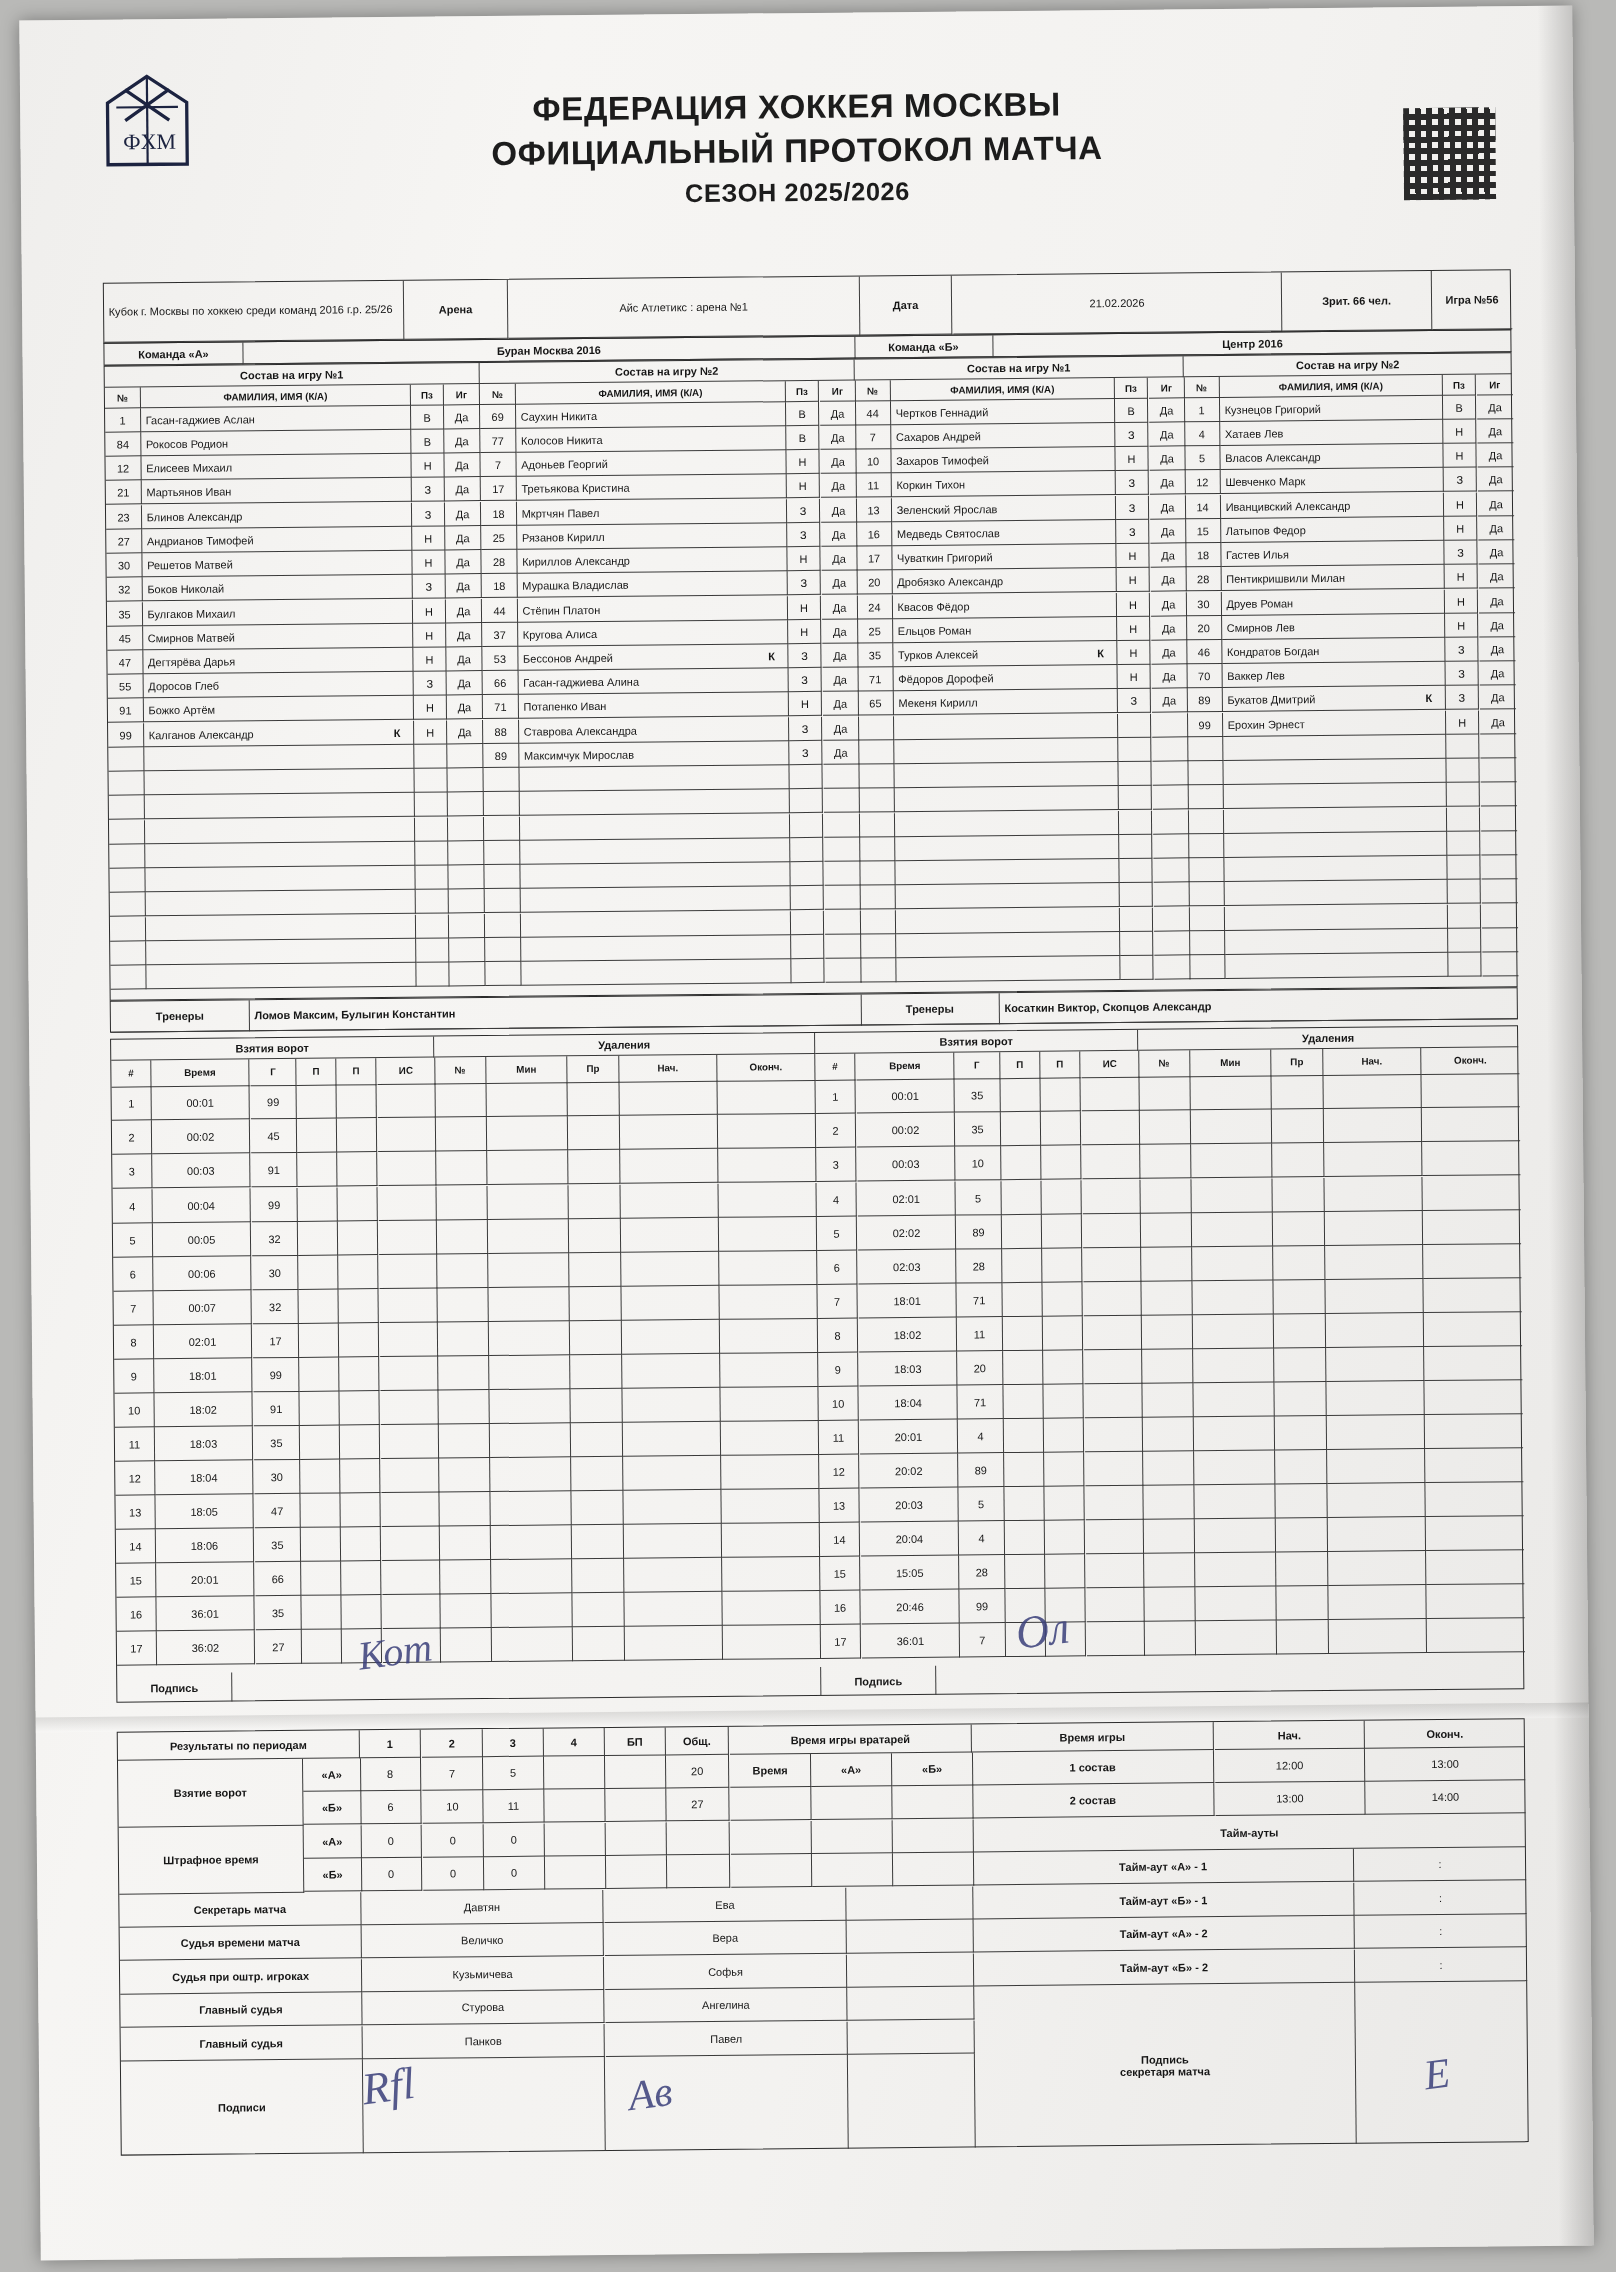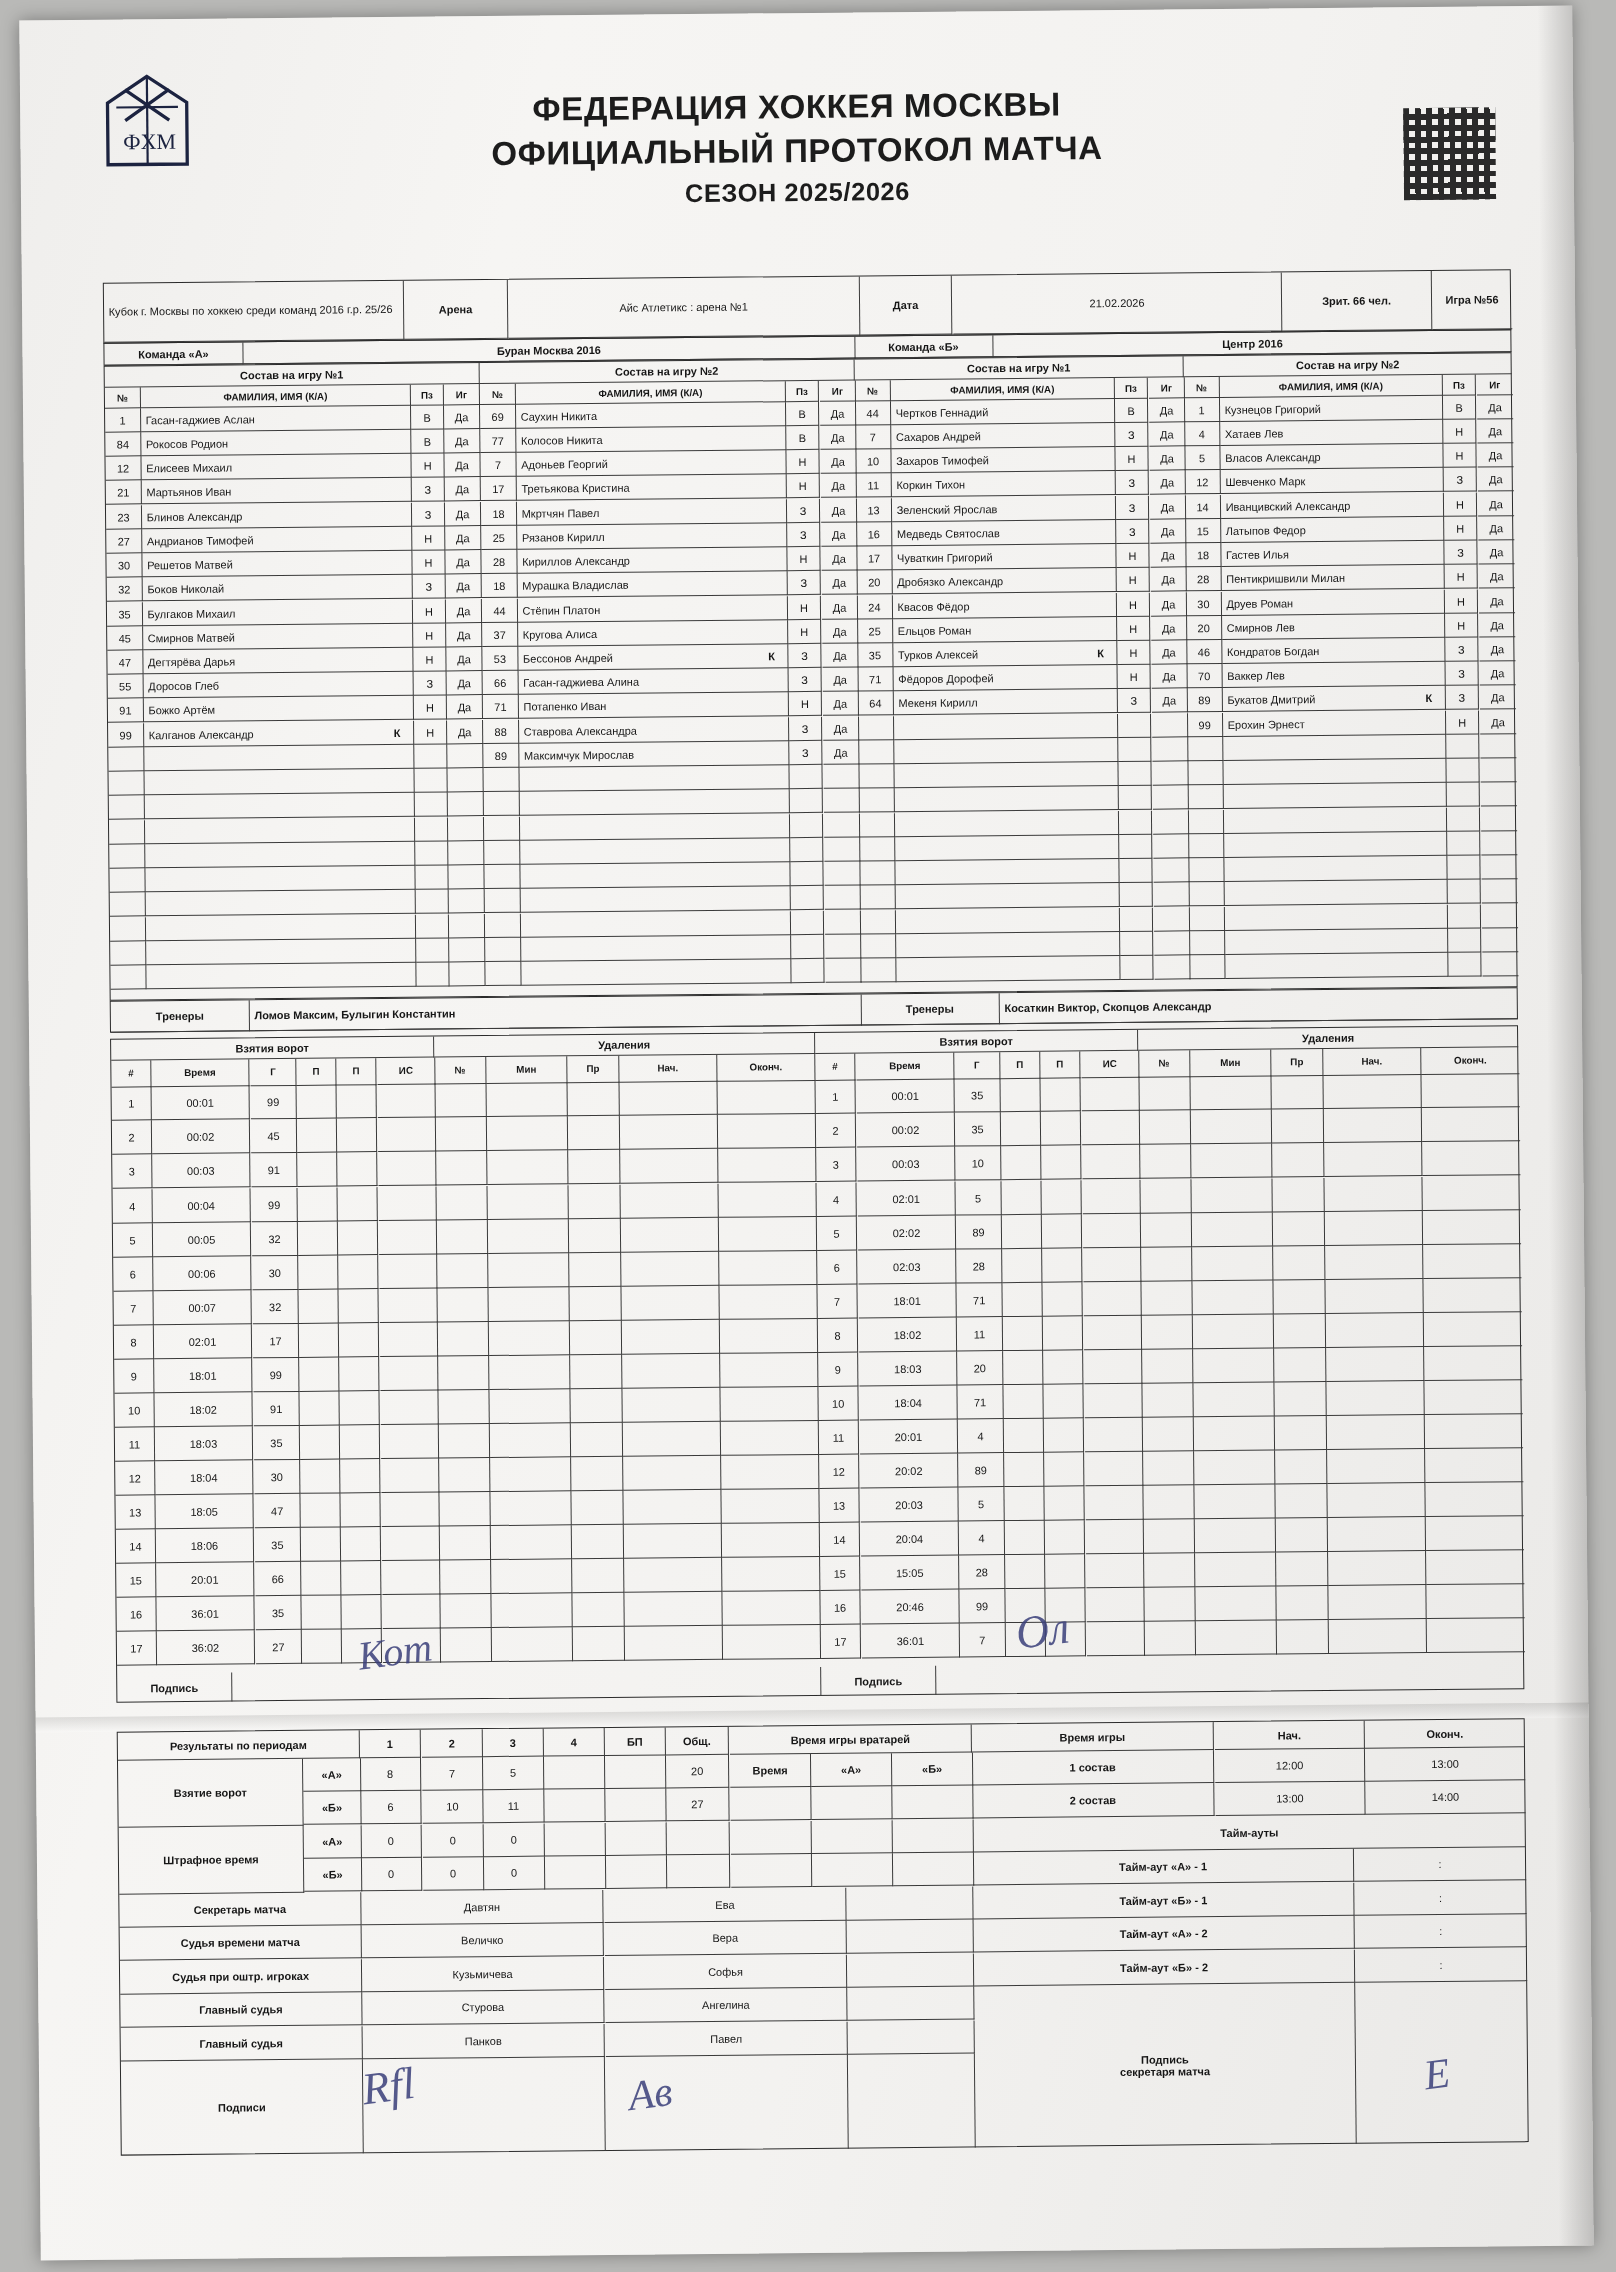--- a/index.html
+++ b/index.html
@@ -482,21 +482,21 @@
             </div>
             <div class="cell cc sm" style="left: 1010px; top: 284px; width: 33px; height: 24px;">Н</div>
             <div class="cell cc sm" style="left: 1044px; top: 284px; width: 36px; height: 24px;">Да</div>
             <div class="cell cc sm" style="left: 750px; top: 308px; width: 36px; height: 24px;">71</div>
             <div class="cell sm" style="left: 786px; top: 308px; width: 224px; height: 24px;">
               <span style="flex: 1 1 0%;">Фёдоров Дорофей</span>
               <span style="margin-right: 8px; font-weight: bold;"></span>
             </div>
             <div class="cell cc sm" style="left: 1010px; top: 308px; width: 33px; height: 24px;">Н</div>
             <div class="cell cc sm" style="left: 1044px; top: 308px; width: 36px; height: 24px;">Да</div>
-            <div class="cell cc sm" style="left: 750px; top: 332px; width: 36px; height: 24px;">64</div>
+            <div class="cell cc sm" style="left: 750px; top: 332px; width: 36px; height: 24px;">65</div>
             <div class="cell sm" style="left: 786px; top: 332px; width: 224px; height: 24px;">
               <span style="flex: 1 1 0%;">Мекеня Кирилл</span>
               <span style="margin-right: 8px; font-weight: bold;"></span>
             </div>
             <div class="cell cc sm" style="left: 1010px; top: 332px; width: 33px; height: 24px;">З</div>
             <div class="cell cc sm" style="left: 1044px; top: 332px; width: 36px; height: 24px;">Да</div>
             <div class="cell cc sm" style="left: 750px; top: 357px; width: 36px; height: 24px;"></div>
             <div class="cell sm" style="left: 786px; top: 357px; width: 224px; height: 24px;"></div>
             <div class="cell cc sm" style="left: 1010px; top: 357px; width: 33px; height: 24px;"></div>
             <div class="cell cc sm" style="left: 1044px; top: 357px; width: 36px; height: 24px;"></div>

